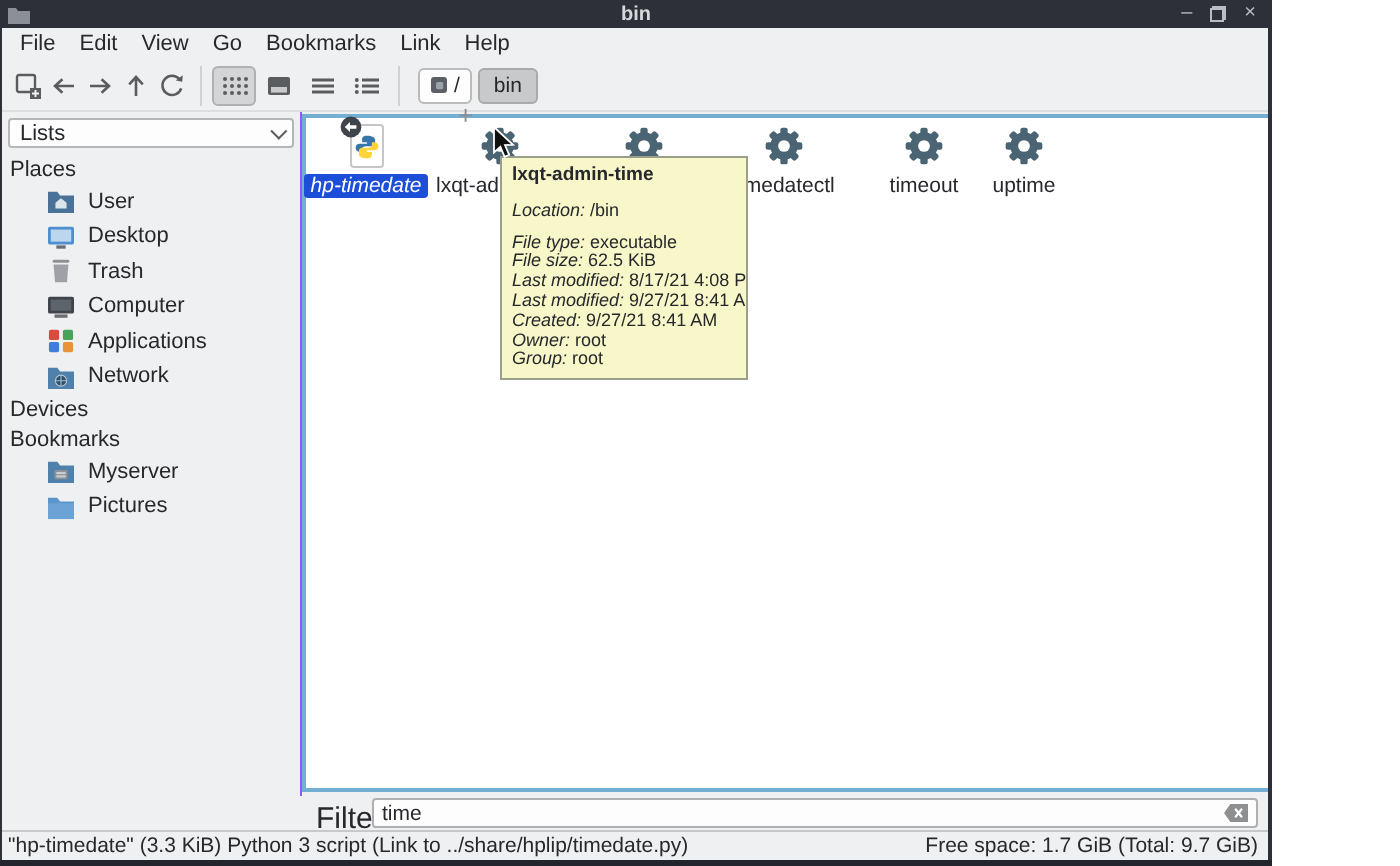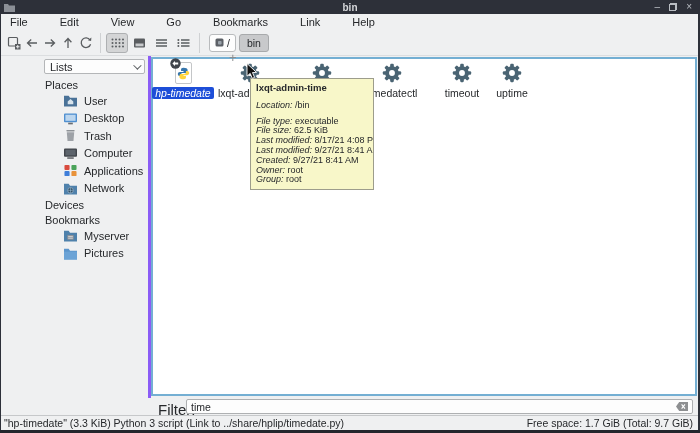--- a/index.html
+++ b/index.html
@@ -1,49 +1,49 @@
 <!DOCTYPE html>
 <html><head>
 <meta charset="utf-8">
 <style>
   * { margin:0; padding:0; box-sizing:border-box; }
   html,body { width:700px; height:433px; font-family:"Liberation Sans", sans-serif; }
-  .window { position:relative; width:700px; height:433px; background:#eff0f1; overflow:hidden; color:#26282b; }
+  .window { position:relative; width:636px; height:433px; background:#eff0f1; overflow:hidden; color:#26282b; }
 
   
   .edge-left  { position:absolute; left:0; top:0; width:1px; height:100%; background:#2d3039; z-index:40; }
   .edge-right { position:absolute; right:0; top:0; width:2px; height:100%; background:#2d3039; z-index:40; }
   .edge-bottom{ position:absolute; left:0; bottom:0; width:100%; height:3px; background:#23252c; z-index:40; }
 
   
   .titlebar { position:absolute; left:0; top:0; width:100%; height:14px; background:#2d3039; display:flex; align-items:center; z-index:35; }
   .tb-icon { margin-left:4px; display:flex; }
   .tb-title { position:absolute; left:0; right:0; text-align:center; font-size:10px; font-weight:bold; color:#d6d8db; }
   .tb-controls { margin-left:auto; margin-right:8px; display:flex; gap:9px; align-items:center; color:#b9bdc3; font-size:10px; line-height:1; z-index:2; }
   .wc { cursor:default; display:flex; align-items:center; height:12px; }
   .restore-box { position:relative; width:8px; height:8px; }
   .restore-box::before { content:""; position:absolute; right:0; top:0; width:5px; height:5px; border:1px solid #b9bdc3; }
   .restore-box::after  { content:""; position:absolute; left:0; bottom:0; width:5px; height:5px; border:1px solid #b9bdc3; background:#2d3039; }
 
   
-  .menubar { position:absolute; left:1px; top:14px; right:2px; height:16px; background:#eff0f1; display:flex; align-items:center; padding-left:3px;gap:20px; }
+  .menubar { position:absolute; left:1px; top:14px; right:2px; height:16px; background:#eff0f1; display:flex; align-items:center; padding-left:3px; }
   .menu-item { font-size:11px; padding:1px 6px; }
 
   
   .toolbar { position:absolute; left:1px; top:30px; right:2px; height:26px; display:flex; align-items:center; padding-left:4px; border-bottom:1px solid #dcdee0; background:#eff0f1; }
   .tool-btn { width:18px; height:20px; display:flex; align-items:center; justify-content:center; border-radius:3px; }
   .tsep { width:1px; height:20px; background:#cfd1d3; margin:0 5px; }
   .view-btn { width:22px; height:20px; display:flex; align-items:center; justify-content:center; border-radius:3px; border:1px solid transparent; }
   .view-btn.pressed { background:#d4d5d6; border-color:#aeb0b2; }
   .pathbar { display:flex; align-items:center; margin-left:4px; gap:3px; }
   .crumb-root { height:18px; background:#fdfdfd; border:1px solid #b9bbbd; border-radius:3px; display:flex; align-items:center; gap:3px; padding:0 5px; font-size:10.5px; }
   .crumb-cur { height:18px; background:#c8c9cb; border:1px solid #a8aaac; border-radius:3px; display:flex; align-items:center; padding:0 7px; font-size:10.5px; }
 
   
-  .sidebar { position:absolute; left:1px; top:56px; width:150px; height:342px; background:#eff0f1; border-right:3px solid #8b5cf6;padding-left:40px; }
+  .sidebar { position:absolute; left:1px; top:56px; width:150px; height:342px; background:#eff0f1; border-right:1px solid #8b5cf6; }
   .combo { margin:3px; height:15px; background:#fdfdfd; border:1px solid #b4b6b8; border-radius:2px; display:flex; align-items:center; padding:0 5px; font-size:11px; }
   .combo-arrow { margin-left:auto; width:6px; height:6px; border-right:1.4px solid #5a5d60; border-bottom:1.4px solid #5a5d60; transform:rotate(45deg) translateY(-2px); }
   .side-list { margin-top:3px; }
   .side-header { height:15px; display:flex; align-items:center; padding-left:4px; font-size:11px; color:#26282b; }
   .side-item { height:17.5px; display:flex; align-items:center; padding-left:22px; gap:6px; font-size:11px; }
   .side-item svg { flex:none; }
 
   
   .view { position:absolute; left:151px; top:57px; width:546px; height:339px; background:#ffffff; border:2px solid #74afd3; }
   .file-item { position:absolute; top:2px; width:70px; text-align:center; }

